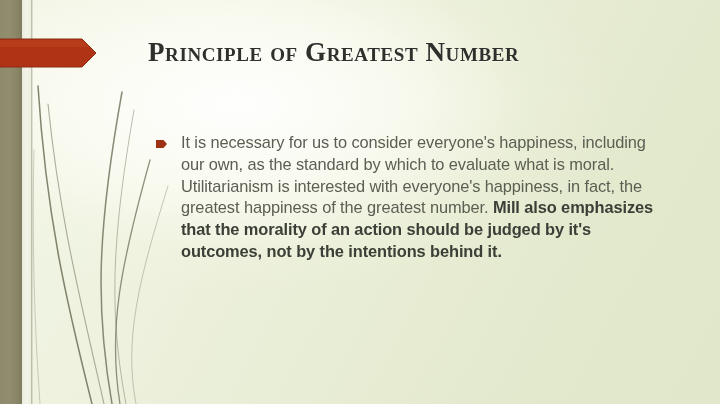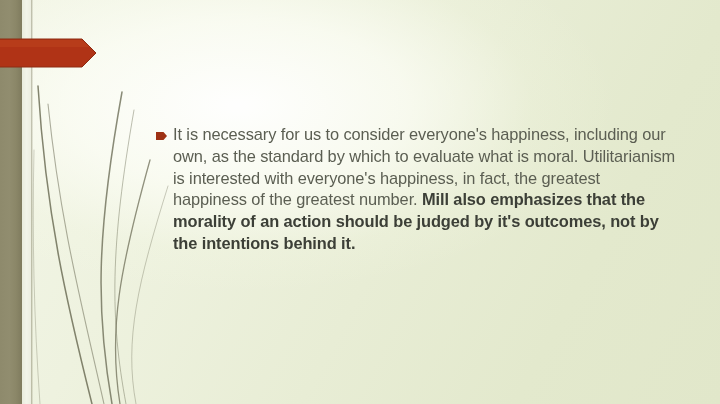--- a/index.html
+++ b/index.html
@@ -91,21 +91,21 @@
     padding-left: 17px;
   }
   .bullet-marker {
     position: absolute;
     left: 0;
     top: 8px;
     width: 11px;
     height: 8px;
   }
   .body-text {
-    margin: 0;
+    margin: 8px;
     font-family: "Liberation Sans", sans-serif;
     font-size: 16.4px;
     line-height: 1.33;
     color: #5b5e52;
     letter-spacing: -0.1px;
   }
   .body-text .emphasis {
     font-weight: 700;
     color: #3c3f37;
   }
@@ -130,20 +130,21 @@
       <path d="M40 404 C 34 320, 32 238, 34 150" stroke-width="0.9" opacity="0.35"></path>
     </g>
   </svg>
 
   <svg class="arrow-banner" viewBox="0 0 102 30" preserveAspectRatio="none">
     <polygon points="0,1 88,1 102,15 88,29 0,29" fill="#b03316"></polygon>
     <polygon points="0,1 88,1 102,15 88,29 0,29" fill="none" stroke="#8e2c12" stroke-width="1"></polygon>
     <polygon points="0,2 88,2 96,9 0,9" fill="#bd431f" opacity="0.55"></polygon>
   </svg>
 
+  <h1 class="slide-title">Principle of Greatest Number</h1>
 
   <div class="body-block">
     <div class="bullet-row">
       <svg class="bullet-marker" viewBox="0 0 11 8" preserveAspectRatio="none">
         <polygon points="0,0 7.5,0 11,4 7.5,8 0,8" fill="#9e3114"></polygon>
       </svg>
       <p class="body-text"><span>It is necessary for us to consider everyone's happiness, including our own, as the standard by which to evaluate what is moral. Utilitarianism is interested with everyone's happiness, in fact, the greatest happiness of the greatest number. </span><span class="emphasis">Mill also emphasizes that the morality of an action should be judged by it's outcomes, not by the intentions behind it.</span></p>
     </div>
   </div>
 

